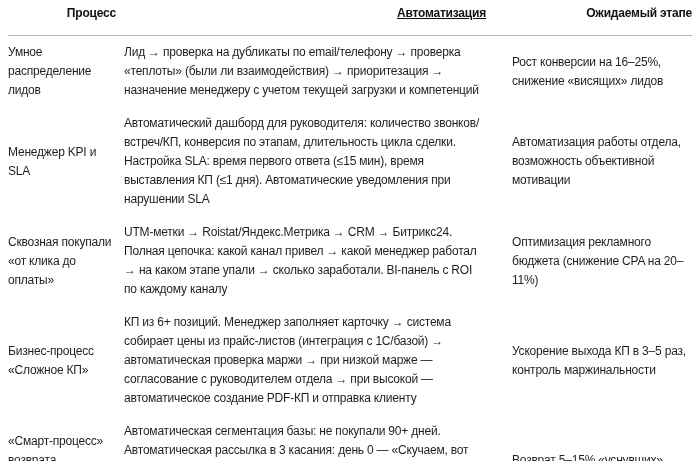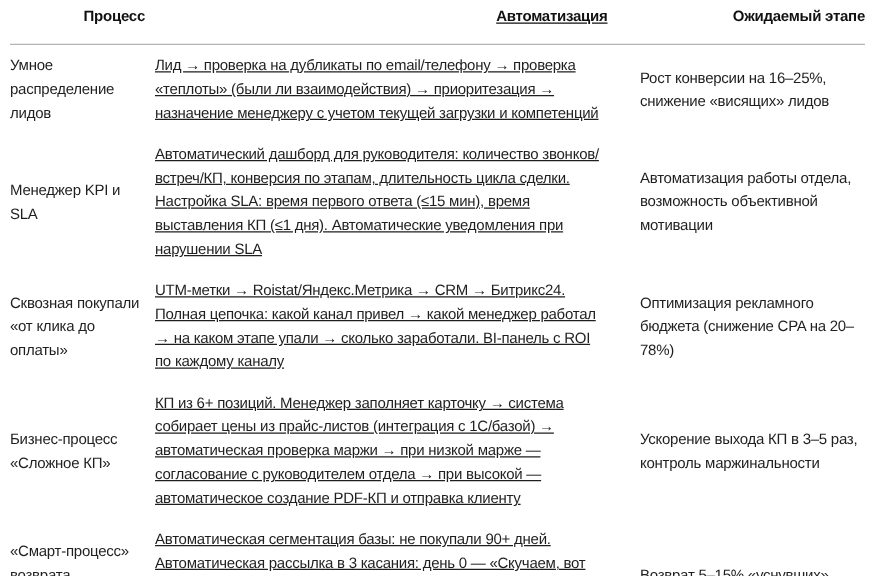--- a/index.html
+++ b/index.html
@@ -45,21 +45,21 @@
   }
   thead th.automation-h { padding-right: 26px; text-decoration: underline; }
   thead th.process-h    { padding-right: 8px; }
 
   tbody td {
     vertical-align: middle;
     padding: 7px 0;
     color: #1f1f1f;
   }
   tbody td.cell-process    { padding-right: 8px; }
-  tbody td.cell-automation { padding-right: 26px; text-decoration: underline; }
+  tbody td.cell-automation { padding-right: 26px; }
   tbody tr:last-child td   { border-bottom: 1px solid #b4b4b4; padding-bottom: 12px; }
 </style>
 </head>
 <body>
 
 <div class="page">
   <table class="process-table">
     <colgroup>
       <col class="col-process">
       <col class="col-automation">
@@ -79,21 +79,21 @@
         <td class="cell-effect">Рост конверсии на 16–25%, снижение «висящих» лидов</td>
       </tr>
       <tr>
         <td class="cell-process">Менеджер KPI и SLA</td>
         <td class="cell-automation">Автоматический дашборд для руководителя: количество звонков/встреч/КП, конверсия по этапам, длительность цикла сделки. Настройка SLA: время первого ответа (≤15 мин), время выставления КП (≤1 дня). Автоматические уведомления при нарушении SLA</td>
         <td class="cell-effect">Автоматизация работы отдела, возможность объективной мотивации</td>
       </tr>
       <tr>
         <td class="cell-process">Сквозная покупали «от клика до оплаты»</td>
         <td class="cell-automation">UTM-метки → Roistat/Яндекс.Метрика → CRM → Битрикс24. Полная цепочка: какой канал привел → какой менеджер работал → на каком этапе упали → сколько заработали. BI-панель с ROI по каждому каналу</td>
-        <td class="cell-effect">Оптимизация рекламного бюджета (снижение CPA на 20–78%)</td>
+        <td class="cell-effect">Оптимизация рекламного бюджета (снижение CPA на 20–11%)</td>
       </tr>
       <tr>
         <td class="cell-process">Бизнес-процесс «Сложное КП»</td>
         <td class="cell-automation">КП из 6+ позиций. Менеджер заполняет карточку → система собирает цены из прайс-листов (интеграция с 1С/базой) → автоматическая проверка маржи → при низкой марже — согласование с руководителем отдела → при высокой — автоматическое создание PDF-КП и отправка клиенту</td>
         <td class="cell-effect">Ускорение выхода КП в 3–5 раз, контроль маржинальности</td>
       </tr>
       <tr>
         <td class="cell-process">«Смарт-процесс» возврата «уснувших» клиентов</td>
         <td class="cell-automation">Автоматическая сегментация базы: не покупали 90+ дней. Автоматическая рассылка в 3 касания: день 0 — «Скучаем, вот что у нас нового»; день 3 — «Специальное предложение 10%»; день 7 — финальное письмо + задача менеджеру на звонок. A/B-тестирование тем и офферов</td>
         <td class="cell-effect">Возврат 5–15% «уснувших» клиентов</td>

